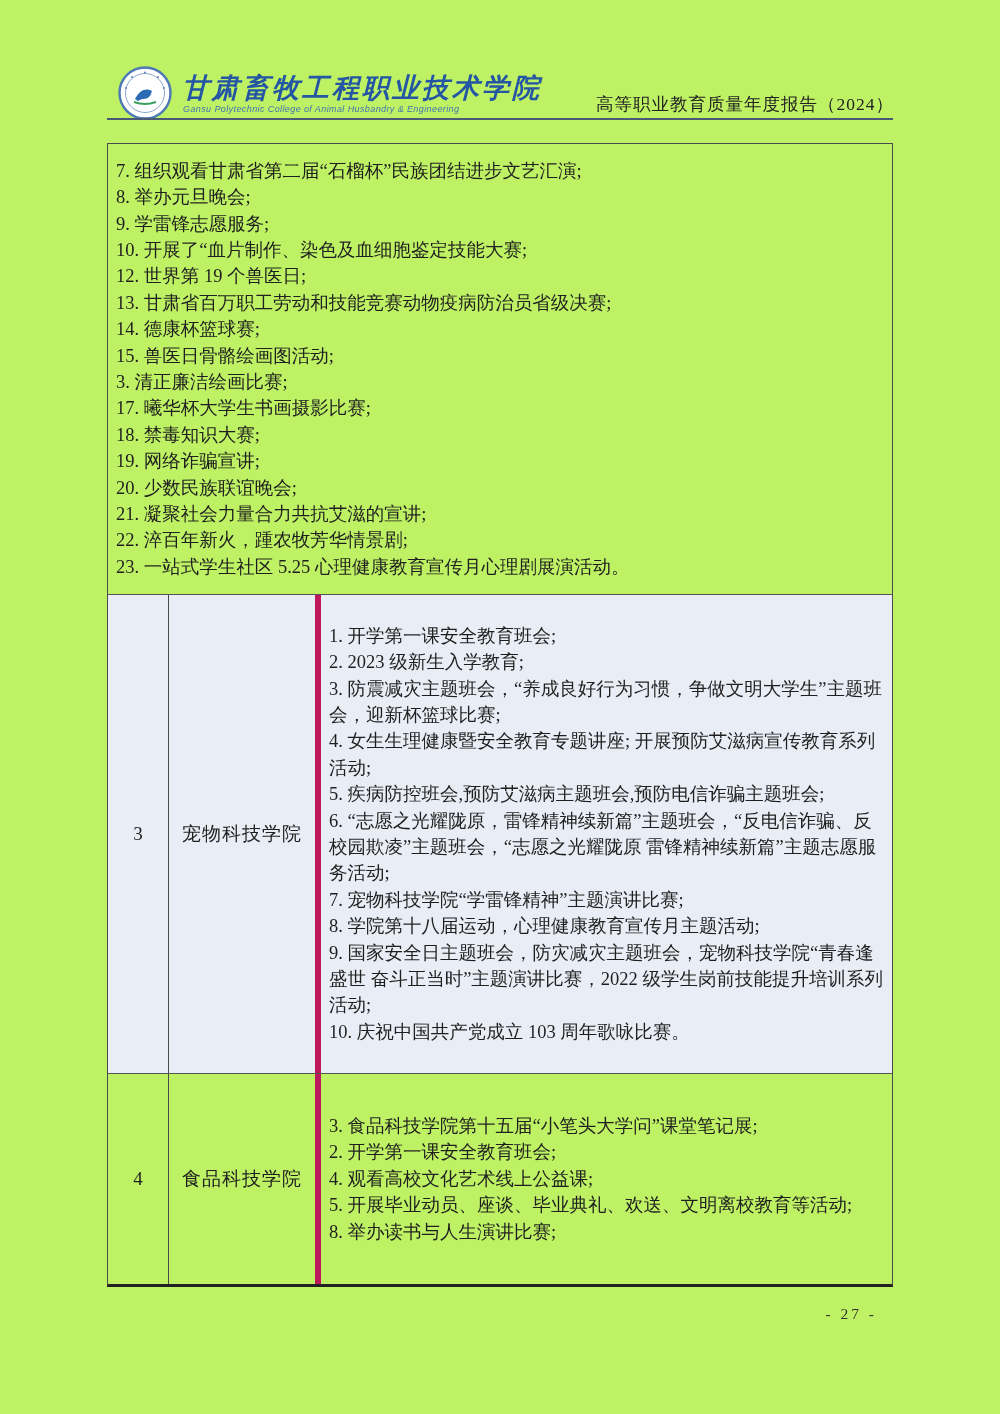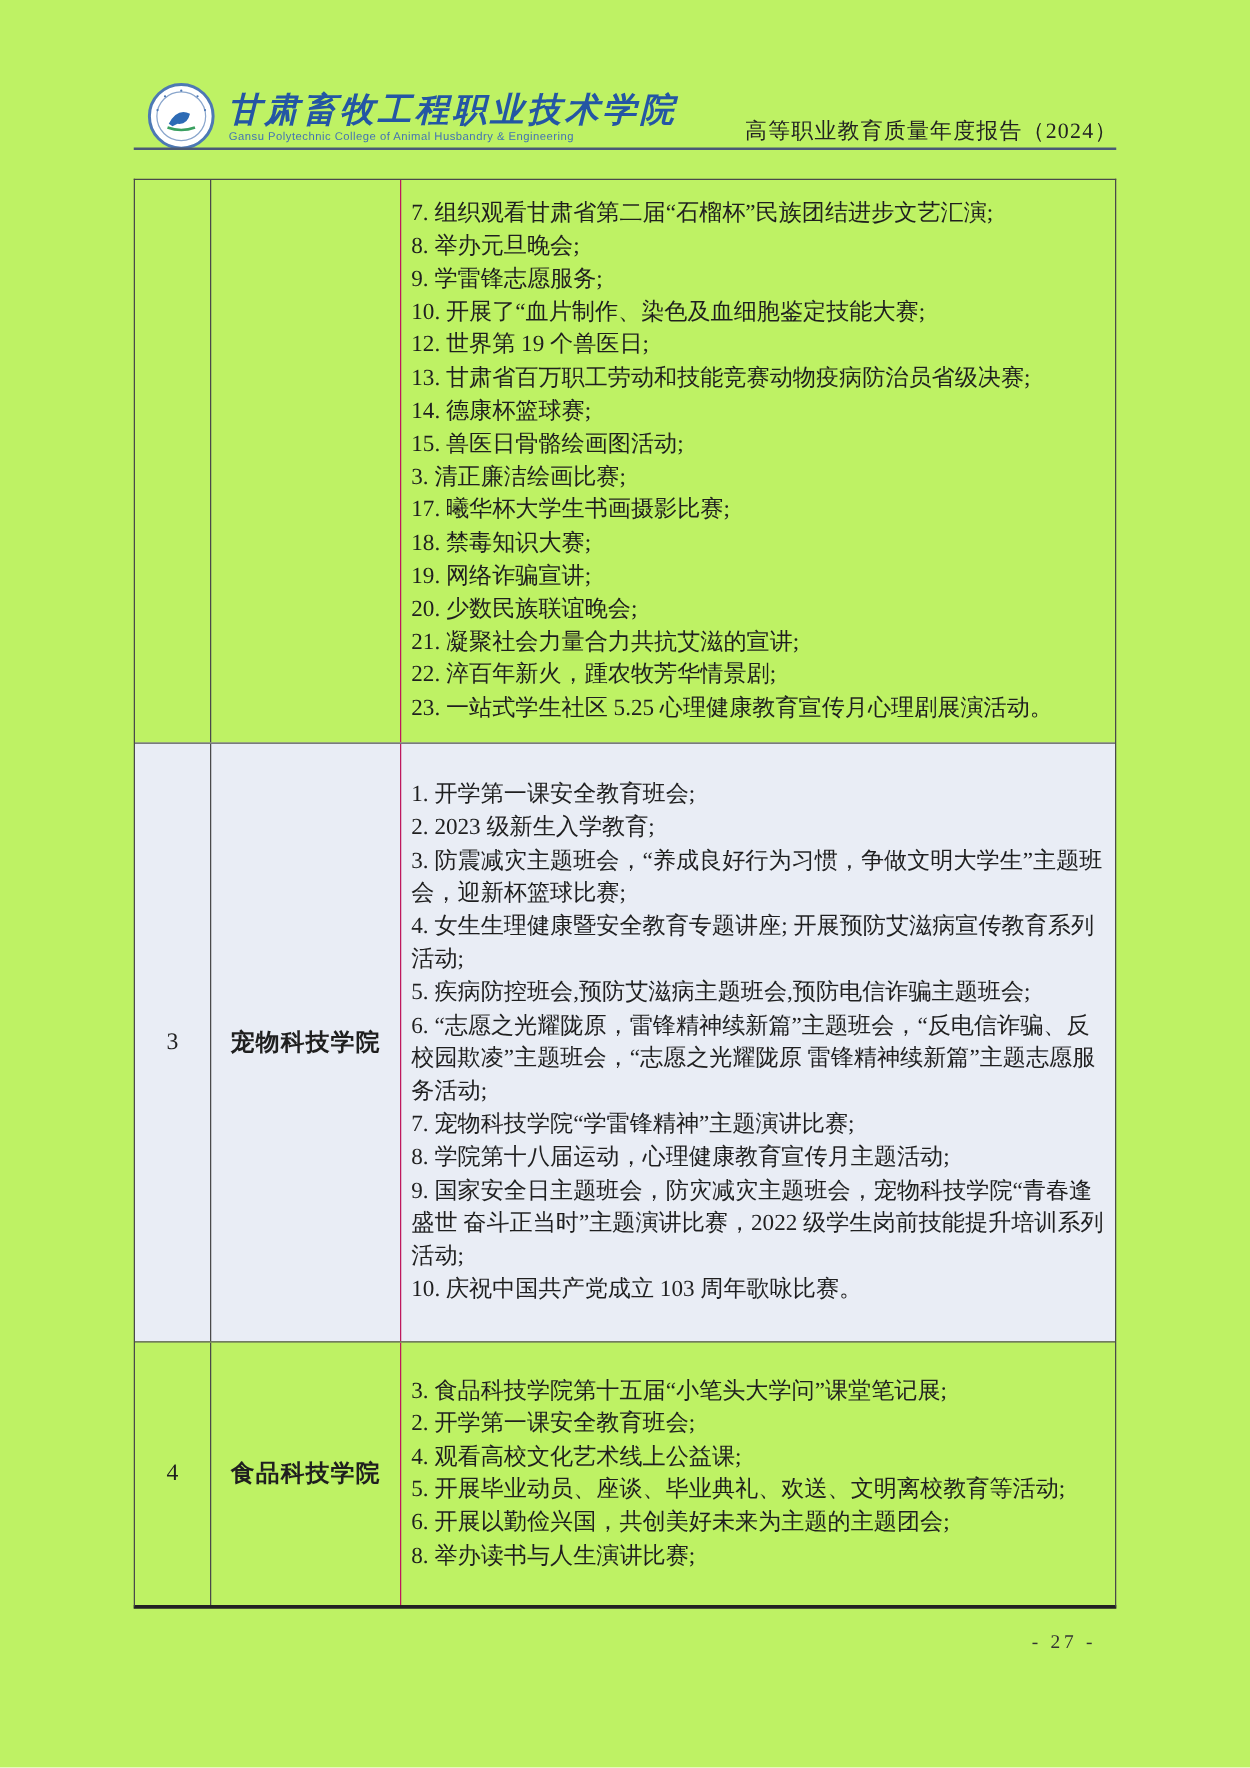--- a/index.html
+++ b/index.html
@@ -16,54 +16,55 @@
   .logo{position:absolute;left:118px;top:66px;width:54px;height:54px;}
   .college-zh{
     position:absolute;left:182px;top:70px;
     font-size:27px;font-weight:bold;font-style:italic;
     color:#2456a4;letter-spacing:3px;white-space:nowrap;
   }
   .college-en{
     position:absolute;left:183px;top:104px;
     font-size:9px;color:#4272b4;letter-spacing:0.4px;white-space:nowrap;
     font-family:"Liberation Sans","DejaVu Sans",sans-serif;
+    font-style:italic;
   }
   .report-title{
     position:absolute;right:119px;top:92px;
     font-size:17.5px;color:#222;letter-spacing:1px;white-space:nowrap;
   }
   .header-rule{
     position:absolute;left:107px;top:118px;width:786px;height:2px;
     background:#4a5a75;
   }
   
   .table{
     position:absolute;left:107px;top:143px;width:786px;
     border-left:1px solid #4a4a4a;
     border-right:1px solid #4a4a4a;
     border-top:1px solid #4a4a4a;
     border-bottom:3px solid #222;
     box-sizing:border-box;
   }
   .trow{display:flex;box-sizing:border-box;overflow:hidden;}
   .trow + .trow{border-top:1px solid #555;}
-  .row-a{height:450px;}
+  .row-a{height:450px;flex-direction:column;}
   .row-b{height:479px;background:var(--highlight-bg,#e9edf5);}
   .row-c{height:211px;}
   .col-index{
     width:61px;flex:none;
     display:flex;align-items:center;justify-content:center;
     border-right:1px solid #4a4a4a;box-sizing:border-box;
     font-size:19px;
   }
   .col-college{
     width:152px;flex:none;
     display:flex;align-items:center;justify-content:center;
-    border-right:1px solid #be185d;box-sizing:border-box;
-    font-size:19px;letter-spacing:1px;text-align:center;font-weight:bold;
+    border-right:6px solid #be185d;box-sizing:border-box;
+    font-size:19px;letter-spacing:1px;text-align:center;
   }
   .col-activities{
     flex:1;min-width:0;
     display:flex;flex-direction:column;justify-content:center;
     padding:0 6px 0 8px;box-sizing:border-box;
     font-size:18.5px;line-height:26.4px;
   }
   .activity-line{white-space:normal;}
   
   .page-number{
@@ -139,21 +140,20 @@
     </div>
 
     <div class="trow row-c">
       <div class="col-index">4</div>
       <div class="col-college">食品科技学院</div>
       <div class="col-activities">
           <div class="activity-line">3. 食品科技学院第十五届“小笔头大学问”课堂笔记展;</div>
           <div class="activity-line">2. 开学第一课安全教育班会;</div>
           <div class="activity-line">4. 观看高校文化艺术线上公益课;</div>
           <div class="activity-line">5. 开展毕业动员、座谈、毕业典礼、欢送、文明离校教育等活动;</div>
-          <div class="activity-line">6. 开展以勤俭兴国，共创美好未来为主题的主题团会;</div>
           <div class="activity-line">8. 举办读书与人生演讲比赛;</div>
         </div>
     </div>
 
   </div>
 
   <div class="page-number">- 27 -</div>
 
 </div>
 

